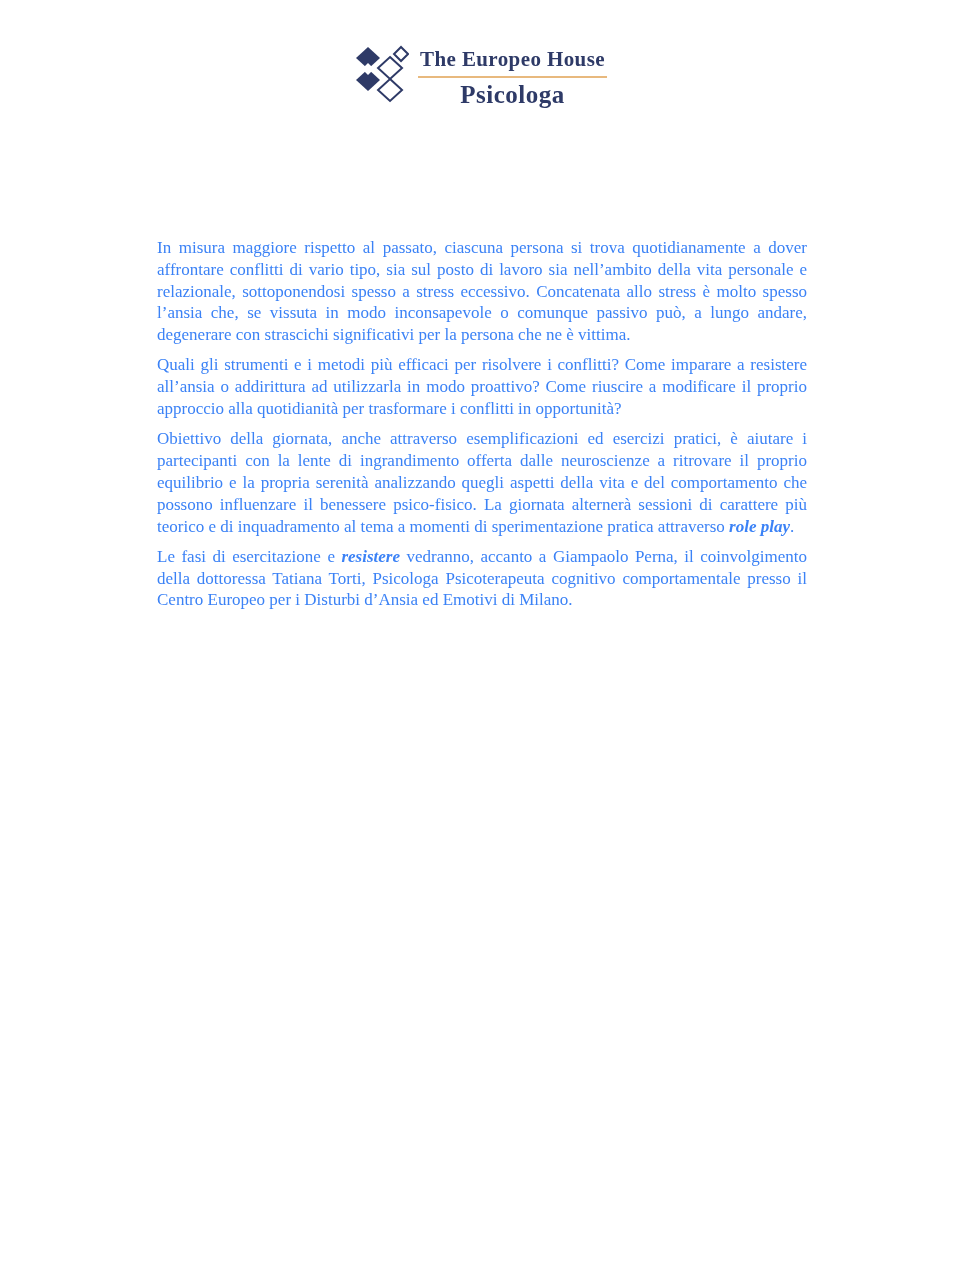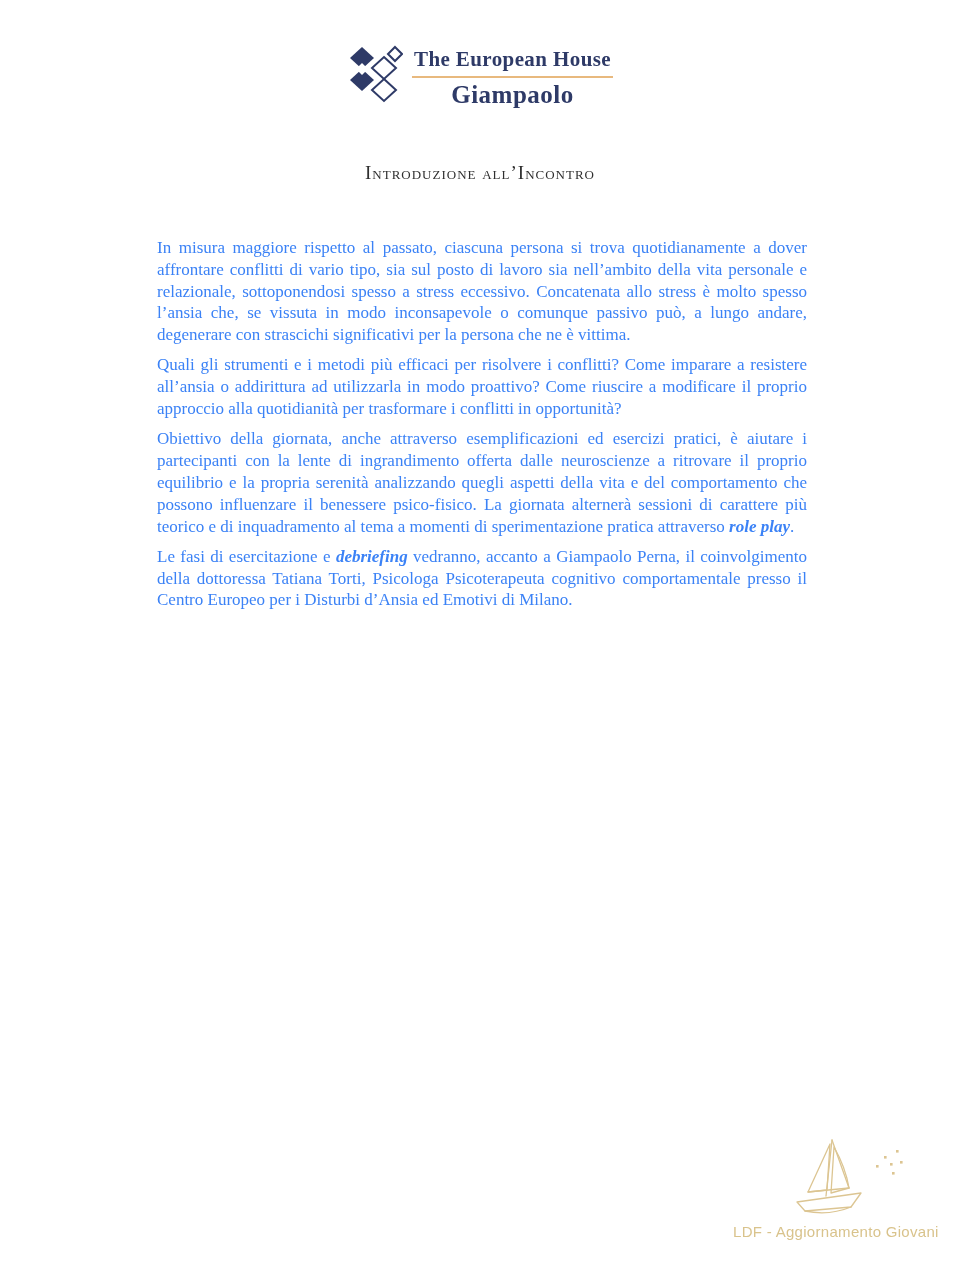--- a/index.html
+++ b/index.html
@@ -75,54 +75,27 @@
         <polygon points="15,2 27,13 15,24 3,13" fill="#2e3a67"></polygon>
         <polygon points="15,24 27,35 15,46 3,35" fill="#2e3a67"></polygon>
         <polygon points="15,18 21,24 15,30 9,24" fill="#ffffff"></polygon>
 
         <polygon points="37,12 49,23 37,34 25,23" fill="#ffffff" stroke="#2e3a67" stroke-width="2"></polygon>
         <polygon points="37,34 49,45 37,56 25,45" fill="#ffffff" stroke="#2e3a67" stroke-width="2"></polygon>
         <polygon points="48,2 55,9 48,16 41,9" fill="#ffffff" stroke="#2e3a67" stroke-width="2"></polygon>
       </svg>
     </span>
     <span class="logo-textcol">
-      <span class="logo-line1">The European House</span>
-      <span class="logo-line2">Giampaolo</span>
+      <span class="logo-line1">The Europeo House</span>
+      <span class="logo-line2">Psicologa</span>
     </span>
   </header>
 
-  <h1 class="doc-title">Introduzione all’Incontro</h1>
 
   <main class="body-text">
     <p>In misura maggiore rispetto al passato, ciascuna persona si trova quotidianamente a dover affrontare conflitti di vario tipo, sia sul posto di lavoro sia nell’ambito della vita personale e relazionale, sottoponendosi spesso a stress eccessivo. Concatenata allo stress è molto spesso l’ansia che, se vissuta in modo inconsapevole o comunque passivo può, a lungo andare, degenerare con strascichi significativi per la persona che ne è vittima.</p>
     <p>Quali gli strumenti e i metodi più efficaci per risolvere i conflitti? Come imparare a resistere all’ansia o addirittura ad utilizzarla in modo proattivo? Come riuscire a modificare il proprio approccio alla quotidianità per trasformare i conflitti in opportunità?</p>
     <p>Obiettivo della giornata, anche attraverso esemplificazioni ed esercizi pratici, è aiutare i partecipanti con la lente di ingrandimento offerta dalle neuroscienze a ritrovare il proprio equilibrio e la propria serenità analizzando quegli aspetti della vita e del comportamento che possono influenzare il benessere psico-fisico. La giornata alternerà sessioni di carattere più teorico e di inquadramento al tema a momenti di sperimentazione pratica attraverso <i>role play</i>.</p>
-    <p>Le fasi di esercitazione e <i>debriefing</i> vedranno, accanto a Giampaolo Perna, il coinvolgimento della dottoressa Tatiana Torti, Psicologa Psicoterapeuta cognitivo comportamentale presso il Centro Europeo per i Disturbi d’Ansia ed Emotivi di Milano.</p>
+    <p>Le fasi di esercitazione e <i>resistere</i> vedranno, accanto a Giampaolo Perna, il coinvolgimento della dottoressa Tatiana Torti, Psicologa Psicoterapeuta cognitivo comportamentale presso il Centro Europeo per i Disturbi d’Ansia ed Emotivi di Milano.</p>
   </main>
 
-  <div class="watermark">
-    <svg class="watermark-art" width="132" height="84" viewBox="0 0 132 84" xmlns="http://www.w3.org/2000/svg" fill="none" stroke="#dcc592" stroke-width="1.3" stroke-linejoin="round" stroke-linecap="round">
-
-      <path d="M47,4 L41,60"></path>
-
-      <path d="M45,8 L23,56 L42,54 Z"></path>
-
-      <path d="M49,11 C57,25 62,40 64,52 L46,57 Z"></path>
-
-      <path d="M23,56 L64,52"></path>
-      <path d="M47,4 L64,52"></path>
-
-      <path d="M12,66 L76,57 L66,71 L20,75 Z"></path>
-      <path d="M20,75 Q44,80 66,71"></path>
-
-      <g fill="#dcc592" stroke="none">
-        <rect x="99" y="20" width="2.6" height="2.6"></rect>
-        <rect x="111" y="14" width="2.6" height="2.6"></rect>
-        <rect x="105" y="27" width="2.6" height="2.6"></rect>
-        <rect x="91" y="29" width="2.6" height="2.6"></rect>
-        <rect x="115" y="25" width="2.6" height="2.6"></rect>
-        <rect x="107" y="36" width="2.6" height="2.6"></rect>
-      </g>
-    </svg>
-    <span class="watermark-label">LDF - Aggiornamento Giovani</span>
-  </div>
 
 </div>
 
 </body></html>

